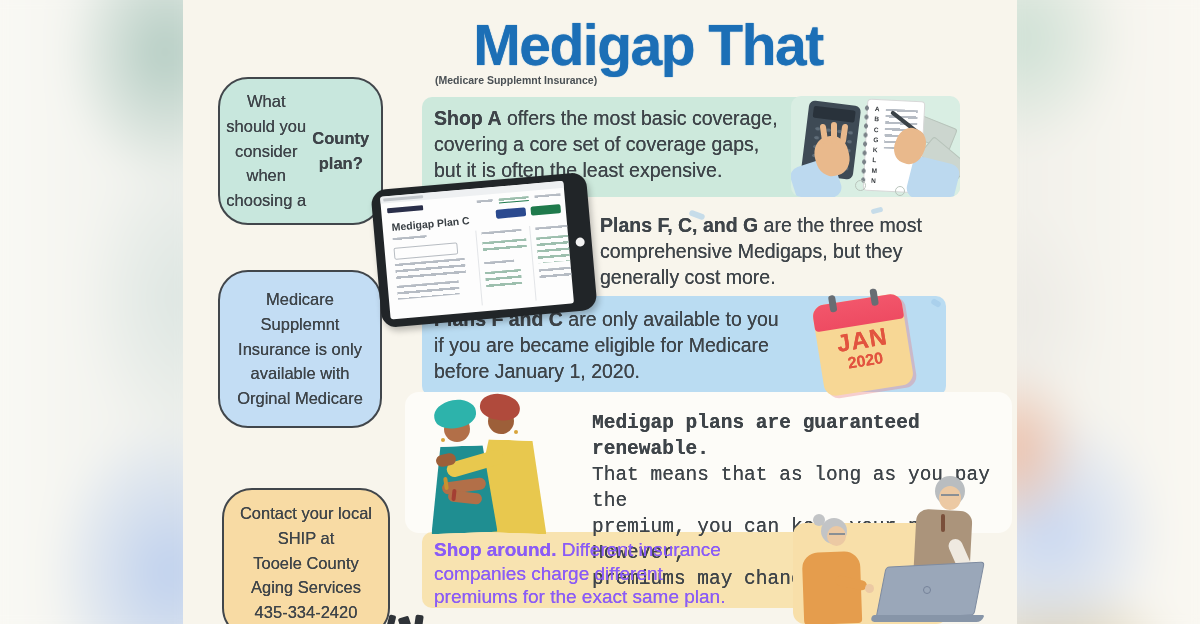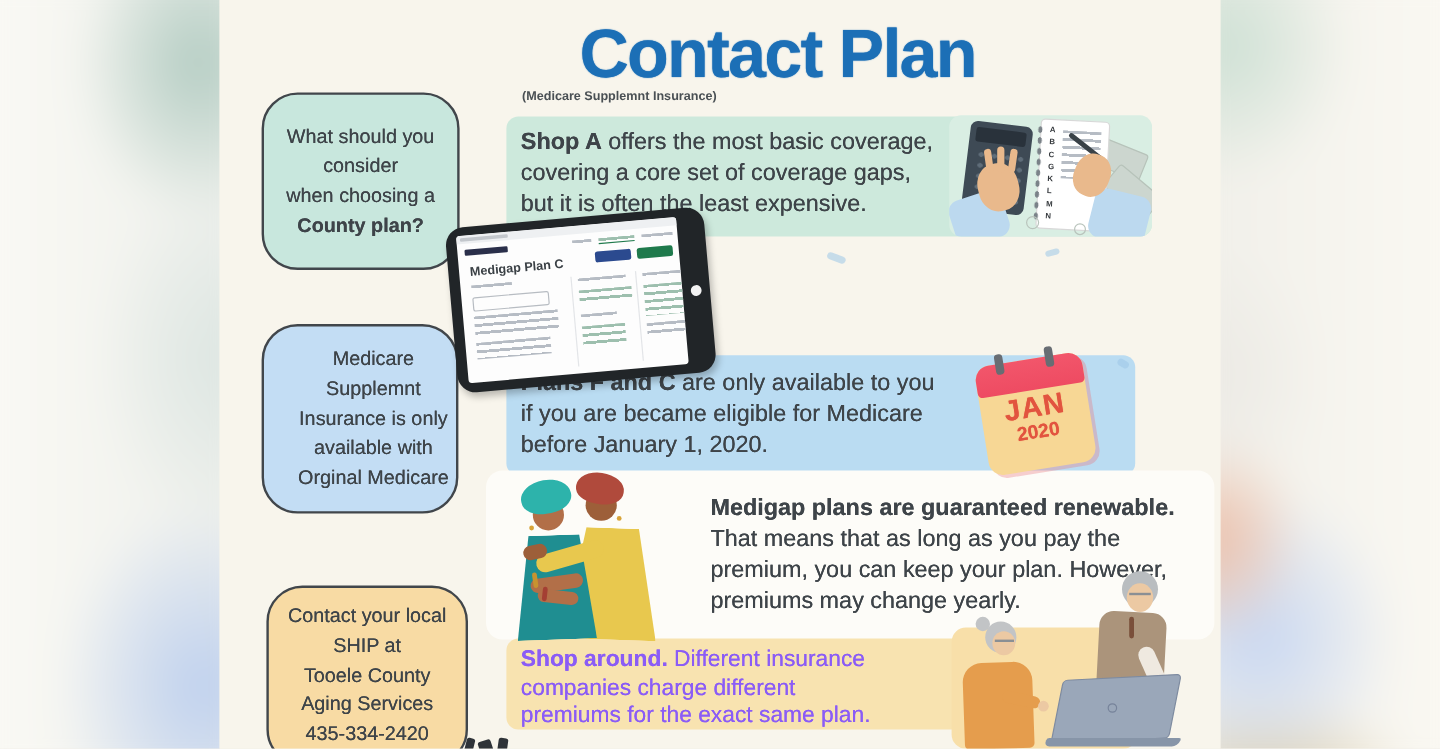--- a/index.html
+++ b/index.html
@@ -20,21 +20,21 @@
       radial-gradient(130px 150px at 10% 50%, #eceae5 0%, rgba(236,234,229,0) 70%),
       radial-gradient(110px 130px at 10% 70%, #edbfa8 0%, rgba(237,191,168,0) 68%),
       radial-gradient(160px 170px at 26% 82%, #c8d7f2 0%, rgba(200,215,242,0) 72%),
       radial-gradient(180px 130px at 30% 102%, #d8c7a2 0%, rgba(216,199,162,0) 70%),
       linear-gradient(270deg,#fbf9f3 0%,#f0efe9 100%);}
   
   #poster{position:absolute;left:183px;top:0;width:834px;height:624px;background:#f8f5ec;}
   .abs{position:absolute;}
   .band{position:absolute;border-radius:10px;}
   .sidebox{position:absolute;border:2px solid #41464b;border-radius:30px;
-           display:flex;flex-direction:column;align-items:center;justify-content:center;
+           display:flex;align-items:center;justify-content:center;
            text-align:center;color:#3e4449;font-size:16.5px;line-height:1.5;
            text-shadow:0 0 .5px currentColor;white-space:pre-line;padding:8px 6px;box-sizing:border-box;}
   .para{position:absolute;color:#3e4449;font-size:19.5px;line-height:1.33;
         text-shadow:0 0 .5px currentColor;}
   .para .rest{white-space:pre-line;}
   .para b{font-weight:bold;}
   #title{position:absolute;left:150px;top:12px;width:630px;text-align:center;
          color:#1c6fb6;font-size:57px;font-weight:bold;letter-spacing:-1.5px;
          text-shadow:0 0 1px #1c6fb6;}
   #subtitle{position:absolute;left:252px;top:74px;color:#4a5054;font-size:10.5px;font-weight:bold;}
@@ -68,60 +68,65 @@
 
   <div class="blurpane left">
       <div class="blurfill l"></div>
     </div>
   <div class="blurpane right">
       <div class="blurfill r"></div>
     </div>
 
   <div id="poster">
 
-    <div id="title">Contact Plan</div>
+    <div id="title">Medigap That</div>
     <div id="subtitle">(Medicare Supplemnt Insurance)</div>
 
     <div class="band" style="left:239px;top:97px;width:538px;height:100px;background:#cde9dc;"></div>
     <div class="band" style="left:239px;top:296px;width:524px;height:100px;background:#badcf2;"></div>
     <div class="band" style="left:222px;top:392px;width:607px;height:141px;background:#fdfcf8;border-radius:14px;"></div>
     <div class="band" style="left:239px;top:532px;width:524px;height:76px;background:#f8e3b0;"></div>
 
     <div class="sidebox" style="left:35px;top:77px;width:165px;height:148px;background:#c8e7dd;">
       <span>What should you
 consider
 when choosing a</span>
       <b>County plan?</b>
     </div>
-    <div class="sidebox" style="left:35px;top:270px;width:164px;height:158px;background:#c3ddf4;align-items:flex-end;">
+    <div class="sidebox" style="left:35px;top:270px;width:164px;height:158px;background:#c3ddf4;">
       <span>Medicare
 Supplemnt
 Insurance is only
 available with
 Orginal Medicare</span>
     </div>
     <div class="sidebox" style="left:39px;top:488px;width:168px;height:150px;background:#f8dba4;">
       <span>Contact your local
 SHIP at
 Tooele County
 Aging Services
 435-334-2420</span>
     </div>
 
     <div class="para" style="left:251px;top:106px;width:365px;">
       <b>Shop A</b><span class="rest"> offers the most basic coverage,
 covering a core set of coverage gaps,
 but it is often the least expensive.</span>
     </div>
+    <div class="para" style="left:417px;top:213px;width:360px;">
+      <b>Plans F, C, and G</b><span class="rest"> are the three most
+comprehensive Medigaps, but they
+generally cost more.</span>
+    </div>
     <div class="para" style="left:251px;top:307px;width:400px;">
       <b>Plans F and C</b><span class="rest"> are only available to you
 if you are became eligible for Medicare
 before January 1, 2020.</span>
     </div>
-    <div class="para" style="left:409px;top:411px;width:420px;">
+    <div class="para" style="left:409px;top:411px;width:420px;font-family:Liberation Mono, monospace;">
       <b>Medigap plans are guaranteed renewable.</b><span class="rest">
 That means that as long as you pay the
 premium, you can keep your plan. However,
 premiums may change yearly.</span>
     </div>
     <div class="para" style="left:251px;top:538px;width:345px;font-size:19px;line-height:1.24;color:#8b5cf6;">
       <b>Shop around.</b><span class="rest"> Different insurance
 companies charge different
 premiums for the exact same plan.</span>
     </div>

